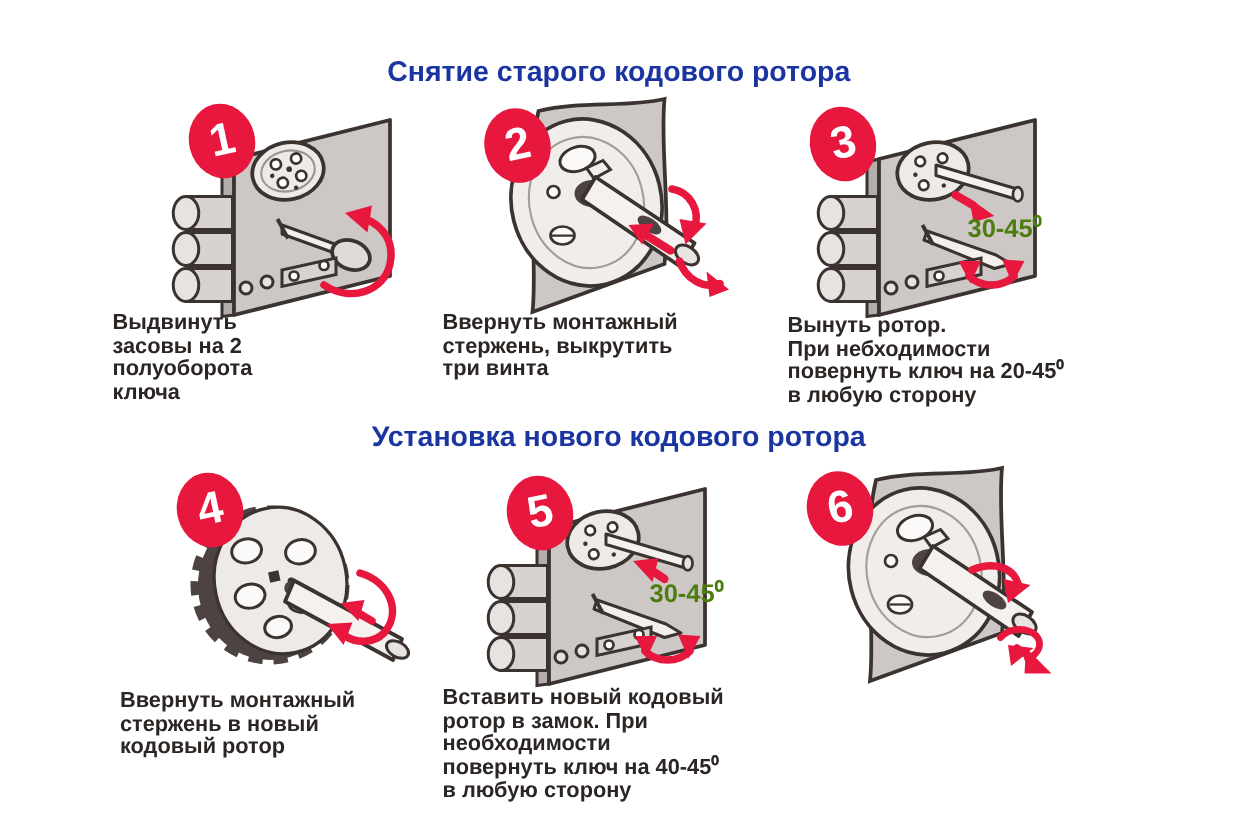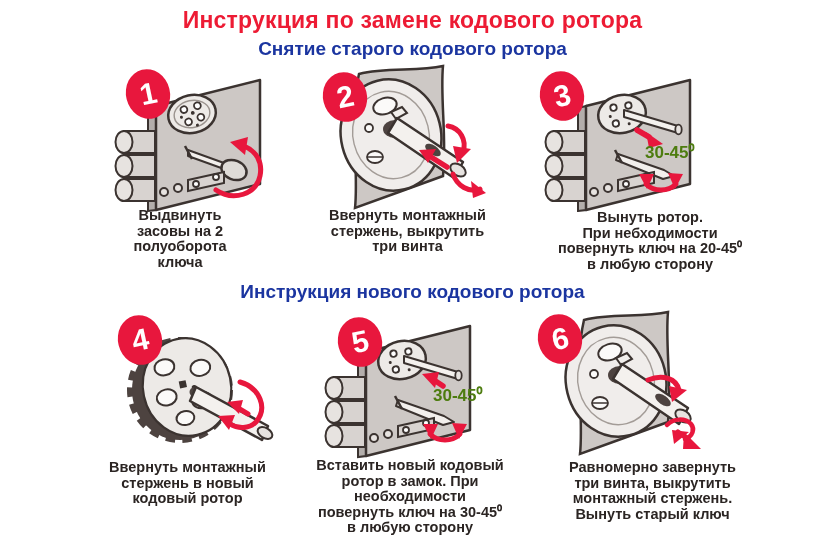--- a/index.html
+++ b/index.html
@@ -10,33 +10,32 @@
            font-size:23px; font-weight:bold; color:#ed1b34; letter-spacing:.2px; }
   .section-heading { position:absolute; left:0; width:100%; text-align:center;
            font-size:19px; font-weight:bold; color:#1b35a0; }
   .heading-1 { top:38px; }
   .heading-2 { top:281px; }
   .step { position:absolute; }
   .badge { position:absolute; width:44px; height:50px; background:#e8173d; border-radius:50%;
            transform:rotate(-14deg); display:flex; align-items:center; justify-content:center; z-index:3; }
   .badge span { color:#ffffff; font-size:30px; font-weight:bold; line-height:1; transform:rotate(2deg); }
   .illus { position:absolute; z-index:1; }
-  .caption { position:absolute; left:0; width:100%; text-align:center; font-size:14.5px; font-weight:bold;
+  .caption { position:absolute; left:0; width:100%; font-size:14.5px; font-weight:bold;
              color:#2b2523; line-height:15.5px; white-space:pre-line; }
   .angle { position:absolute; font-size:17px; font-weight:bold; color:#4d7c0f; z-index:2; white-space:nowrap; }
   svg polygon, svg ellipse, svg circle, svg path, svg rect { vector-effect:none; }
 </style>
 </head>
 <body>
 
 <div class="poster">
 
-  <div class="title">Инструкция по замене кодового ротора</div>
   <div class="section-heading heading-1">Снятие старого кодового ротора</div>
-  <div class="section-heading heading-2">Инструкция нового кодового ротора</div>
+  <div class="section-heading heading-2">Установка нового кодового ротора</div>
 
   <div class="step" style="left:75px;top:60px;width:210px;height:215px">
     <div class="badge" style="left:51px;top:9px">
       <span>1</span>
     </div>
     <svg class="illus" style="left:25px;top:2px" width="180" height="150" viewBox="0 0 180 150">
       <polygon points="48,46 56,44 56,148 48,149" fill="#b3aeab" stroke="#3b3330" stroke-width="2"></polygon>
       <polygon points="56,44 160,18 160,122 56,148" fill="#cdc8c5" stroke="#3b3330" stroke-width="2.5" stroke-linejoin="round"></polygon>
       <g>
         <polygon points="24,69 55,69 55,91 24,91" fill="#d8d3d0" stroke="#3b3330" stroke-width="2"></polygon>
@@ -247,21 +246,21 @@
       <circle cx="78" cy="126" r="4" fill="#e7e3e0" stroke="#3b3330" stroke-width="2"></circle>
       <g>
         <path d="M 120,126 C 128,134 142,134 150,126" fill="none" stroke="#e8173d" stroke-width="5" stroke-linecap="round"></path>
         <polygon points="113,116 128,116 121,131" fill="#e8173d"></polygon>
         <polygon points="157,116 142,115 149,131" fill="#e8173d"></polygon>
       </g>
     </svg>
     <div class="caption" style="top:152px">Вставить новый кодовый
 ротор в замок. При
 необходимости
-повернуть ключ на 30-45⁰
+повернуть ключ на 40-45⁰
 в любую сторону</div>
   </div>
 
   <div class="step" style="left:530px;top:306px;width:245px;height:235px">
     <div class="badge" style="left:8px;top:8px">
       <span>6</span>
     </div>
     <svg class="illus" style="left:-10px;top:2px" width="200" height="150" viewBox="0 0 200 150">
       <path d="M 64,12 C 92,5 122,10 148,4 C 145,36 152,76 148,114 C 120,124 88,136 60,146 C 64,108 54,54 64,12 Z" fill="#cdc8c5" stroke="#3b3330" stroke-width="2.5"></path>
       <ellipse cx="96" cy="73" rx="50" ry="56" transform="rotate(-14 96 73)" fill="#f0edeb" stroke="#3b3330" stroke-width="2.5"></ellipse>
@@ -283,19 +282,15 @@
       </g>
       <g>
         <path d="M 147,117 C 154,110 165,110 171,116 C 175,121 173,128 165,131" fill="none" stroke="#e8173d" stroke-width="4.5" stroke-linecap="round"></path>
         <polygon points="154,136 169,124 152,122" fill="#e8173d"></polygon>
       </g>
       <g>
         <line x1="158" y1="124" x2="168" y2="131" stroke="#e8173d" stroke-width="5" stroke-linecap="round"></line>
         <polygon points="181,141 164,124 163,141" fill="#e8173d"></polygon>
       </g>
     </svg>
-    <div class="caption" style="top:154px">Равномерно завернуть
-три винта, выкрутить
-монтажный стержень.
-Вынуть старый ключ</div>
   </div>
 
 </div>
 
 </body></html>

